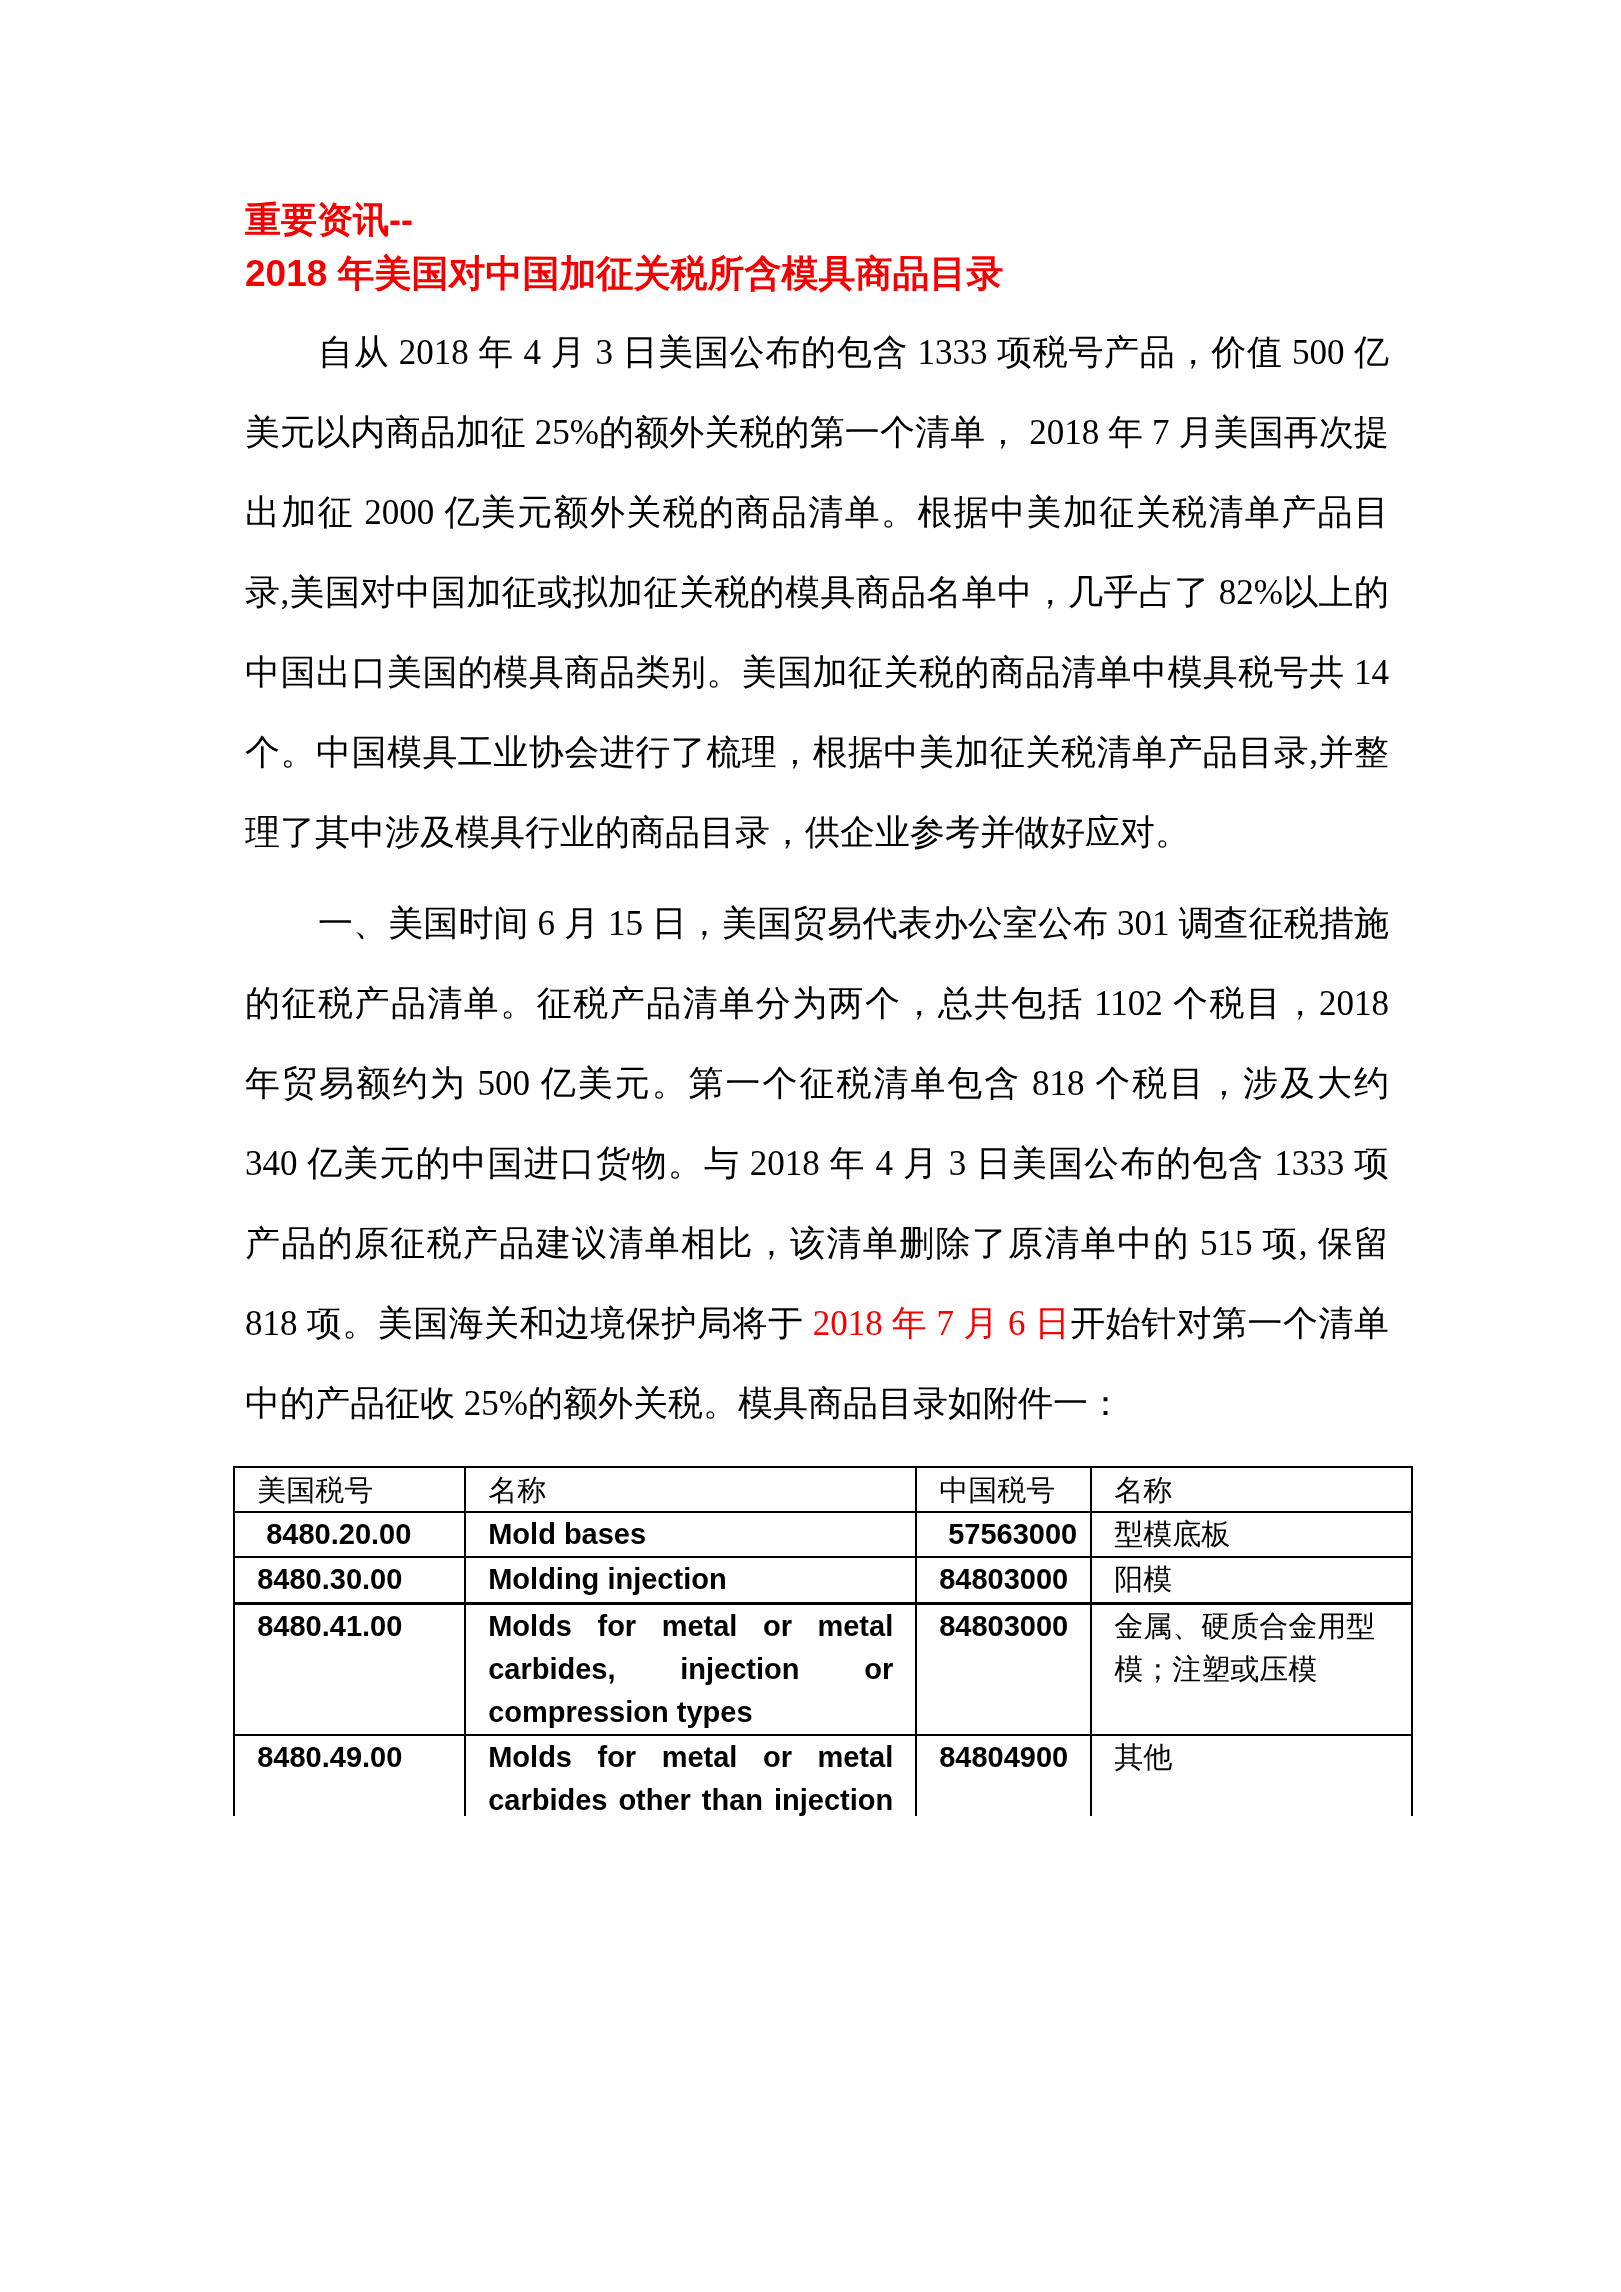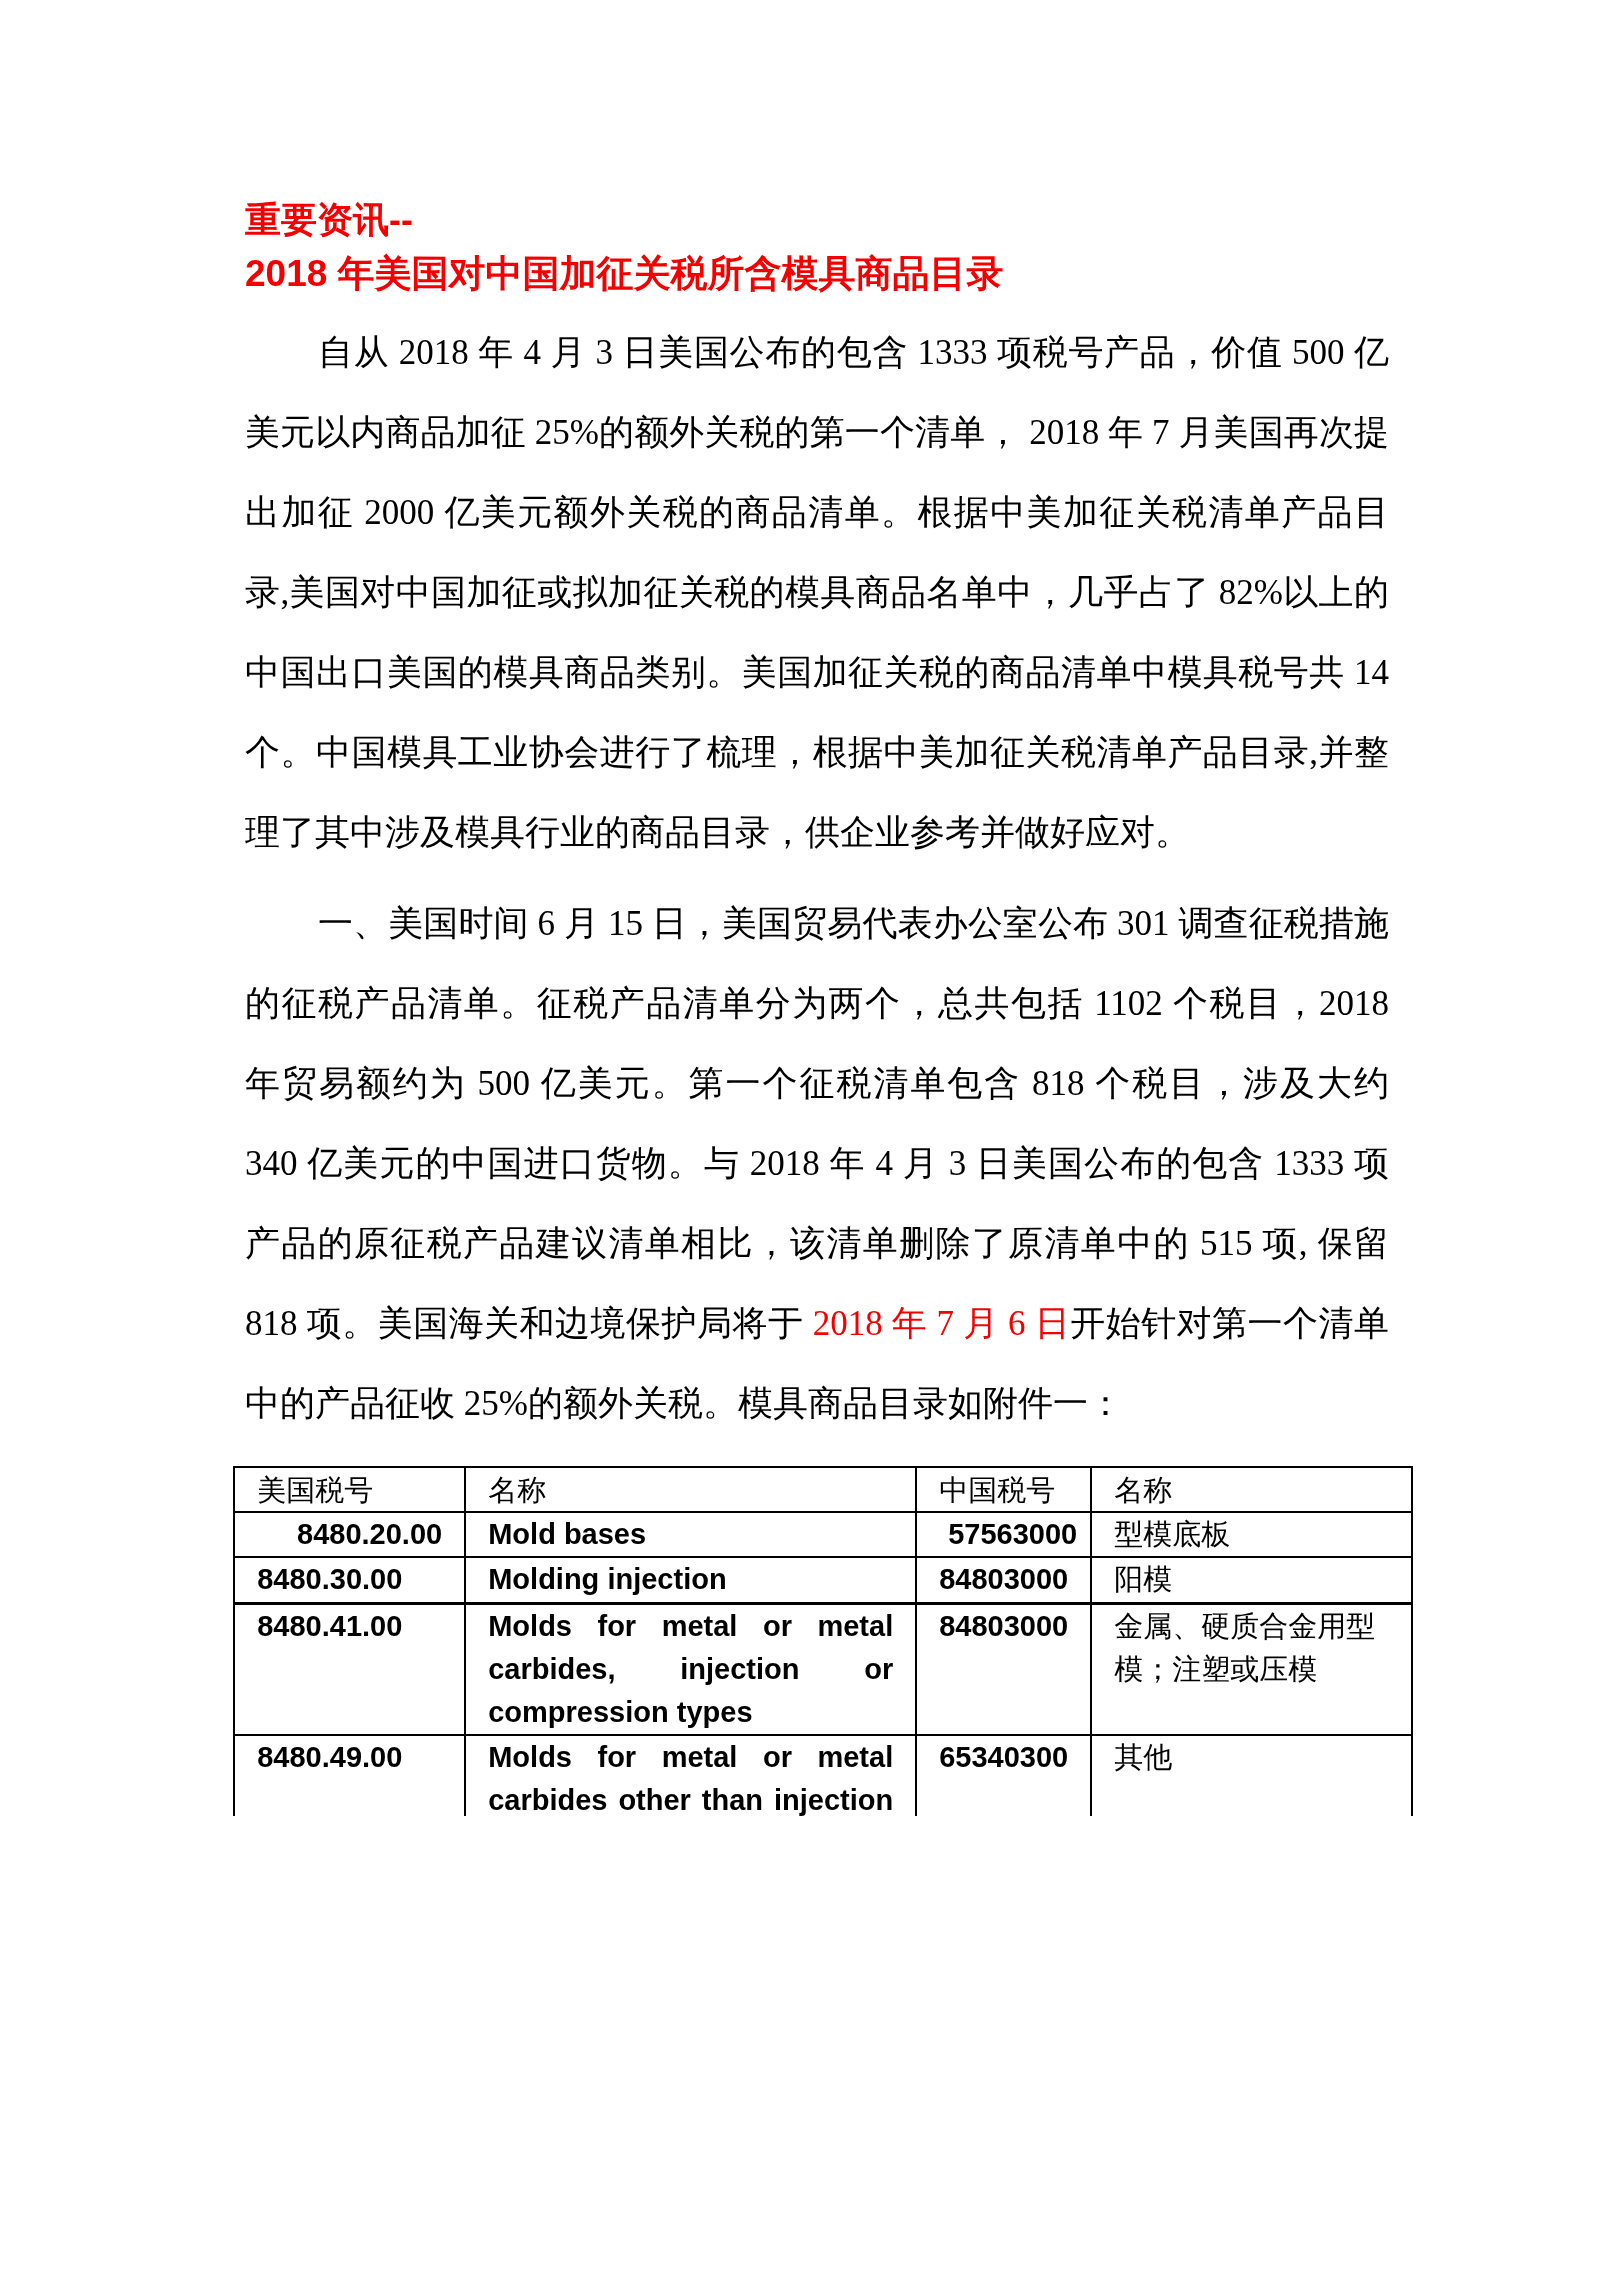--- a/index.html
+++ b/index.html
@@ -90,21 +90,21 @@
   }
   .doc-table td.num,
   .doc-table td.en {
     font-family: "Liberation Sans", "DejaVu Sans", sans-serif;
     font-weight: bold;
   }
   .doc-table td.en { text-align: justify; text-justify: inter-word; margin-left: 36px; }
   .doc-table td.cn { font-family: "Liberation Serif", "DejaVu Serif", serif; }
 
   .doc-table tr.r1 td { height: 42px; }
-  .doc-table tr.r1 td.num { padding-left: 31px; text-align: right; }
+  .doc-table tr.r1 td.num { padding-left: 31px; }
   .doc-table tr.r2 td { height: 46px; border-bottom-width: 3.9px; }
   .doc-table tr.tall td { height: 130px; vertical-align: top; }
 </style>
 </head>
 <body>
 
 <div class="page">
 
   <div class="heading">重要资讯--</div>
 
@@ -145,20 +145,20 @@
       </tr>
       <tr class="r3 tall">
         <td class="num">8480.41.00</td>
         <td class="en">Molds for metal or metal carbides, injection or compression types</td>
         <td class="num">84803000</td>
         <td class="cn">金属、硬质合金用型模；注塑或压模</td>
       </tr>
       <tr class="r4 tall">
         <td class="num">8480.49.00</td>
         <td class="en">Molds for metal or metal carbides other than injection or compression types</td>
-        <td class="num">65340300</td>
+        <td class="num">84804900</td>
         <td class="cn">其他</td>
       </tr>
     </tbody>
   </table>
 
 </div>
 
 
 </body></html>

